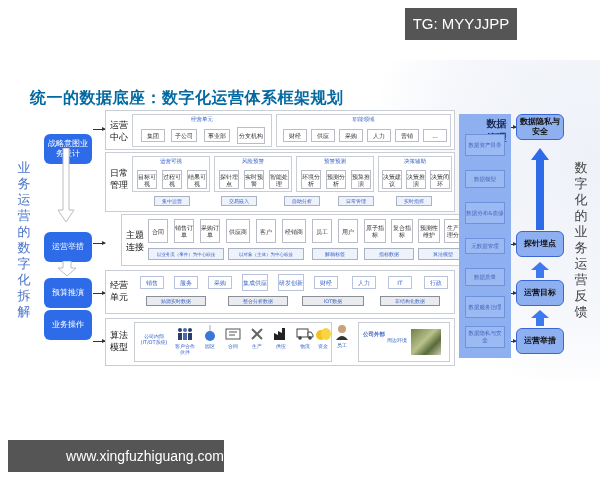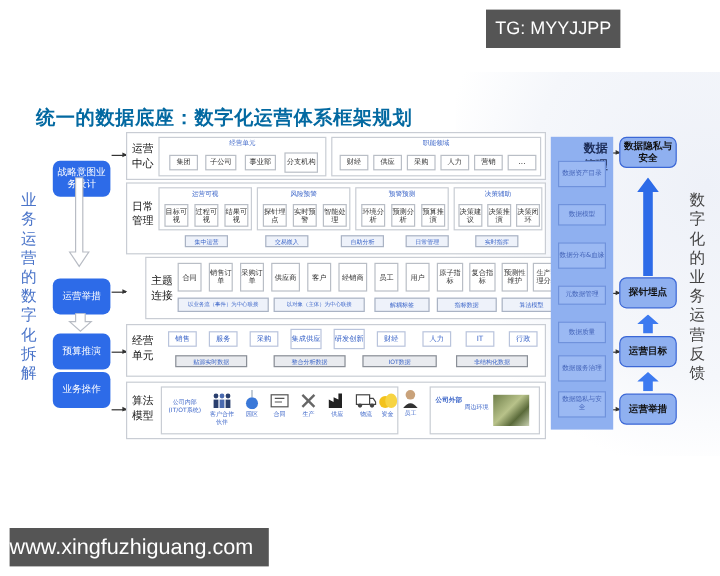--- a/index.html
+++ b/index.html
@@ -5,21 +5,21 @@
   * { box-sizing: border-box; margin: 0; padding: 0; }
   html, body { width: 600px; height: 480px; overflow: hidden; background: #ffffff; }
   body { position: relative; font-family: "DejaVu Sans", sans-serif; color: #222; }
 
   .bg-swoosh { position: absolute; left: 380px; top: 60px; width: 260px; height: 320px;
     background: radial-gradient(ellipse at 80% 30%, #eef1f8 0%, #f5f7fb 50%, rgba(255,255,255,0) 75%); }
 
   .wm-top { position: absolute; left: 405px; top: 8px; width: 112px; height: 32px; background: #555;
     color: #fff; font-family: "Liberation Sans", sans-serif; font-size: 15px; line-height: 32px; text-align: center; }
   .wm-bottom { position: absolute; left: 8px; top: 440px; width: 216px; height: 32px; background: #555;
-    color: #fff; font-family: "Liberation Sans", sans-serif; font-size: 18px; line-height: 32px; text-align: left; }
+    color: #fff; font-family: "Liberation Sans", sans-serif; font-size: 14px; line-height: 32px; text-align: right; }
 
   .title { position: absolute; left: 30px; top: 88px; font-size: 16px; font-weight: bold; color: #0369a1; letter-spacing: 0.5px; }
 
   
   .vlabel { position: absolute; width: 16px; font-size: 13px; line-height: 16px; color: #4a74c9; text-align: center; }
 
   
   .lbox { position: absolute; left: 44px; width: 48px; height: 30px; background: #2d6be8; border-radius: 6px;
     color: #fff; font-size: 8px; line-height: 10px; display: flex; align-items: center; justify-content: center; text-align: center; padding: 2px; }
 

